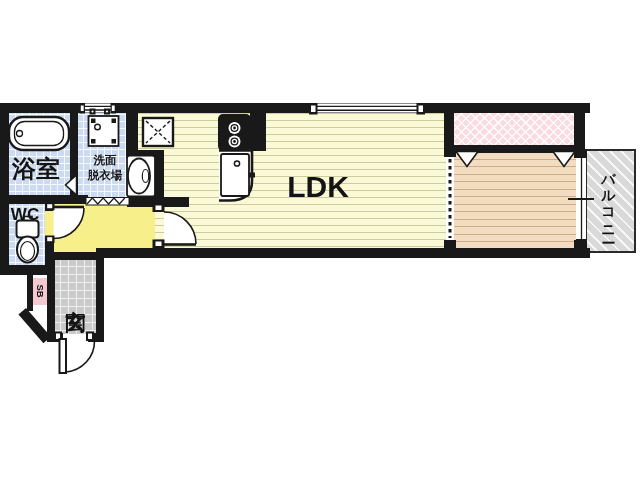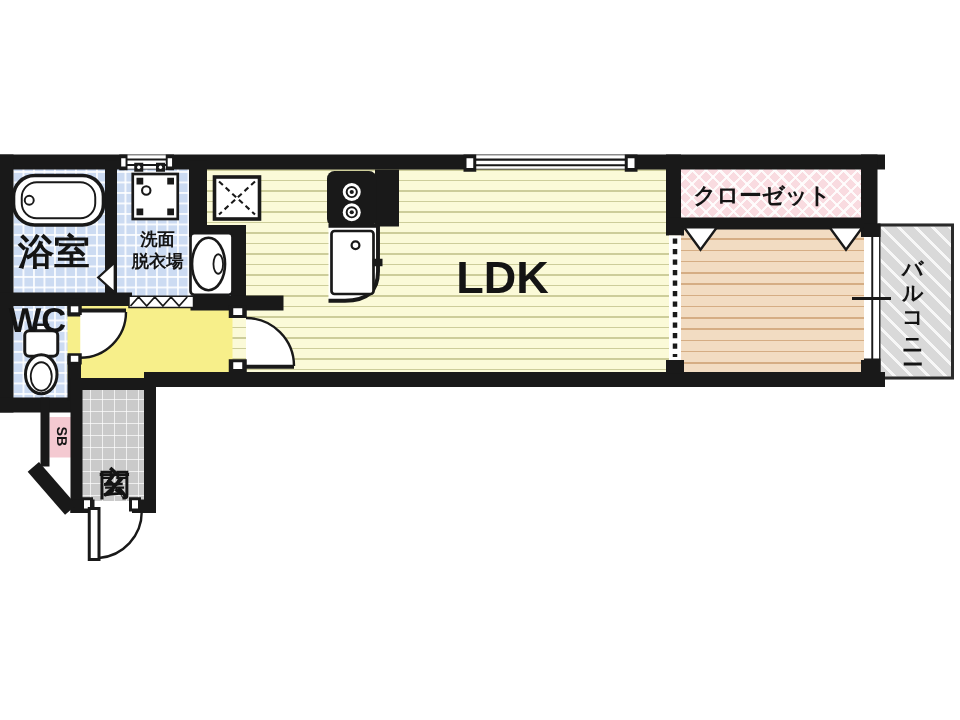--- a/index.html
+++ b/index.html
@@ -196,22 +196,21 @@
         <path d="M66 372 A31 31 0 0 0 94.5 341" stroke-width="1.6"></path>
       </g>
     </g>
   </svg>
 
   <div class="lbl" style="left:36px;top:169px;font-size:24px">浴室</div>
   <div class="lbl" style="left:105px;top:168px;font-size:11.5px;line-height:15px">
     <div>洗面</div>
     <div>脱衣場</div>
   </div>
-  <div class="lbl" style="left:25px;top:214px;font-size:23px">WC</div>
-  <div class="lbl" style="left:335px;top:186px;font-size:30px;line-height:33px">
+  <div class="lbl" style="left:25px;top:214px;font-size:17px">WC</div>
+  <div class="lbl" style="left:318px;top:186px;font-size:30px;line-height:33px">
     <div>LDK</div>
   </div>
-  <div class="lbl" style="left:508px;top:131px;font-size:15px">クローゼット</div>
   <div class="lbl vert" style="left:609px;top:200px;font-size:14px;letter-spacing:2px">バルコニー</div>
   <div class="lbl vert" style="left:76px;top:297px;font-size:20px;letter-spacing:3px">玄関</div>
   <div class="lbl" style="left:40px;top:291px;font-size:9.5px;transform:translate(-50%,-50%) rotate(90deg)">SB</div>
 
 </div>
 
 </body></html>

